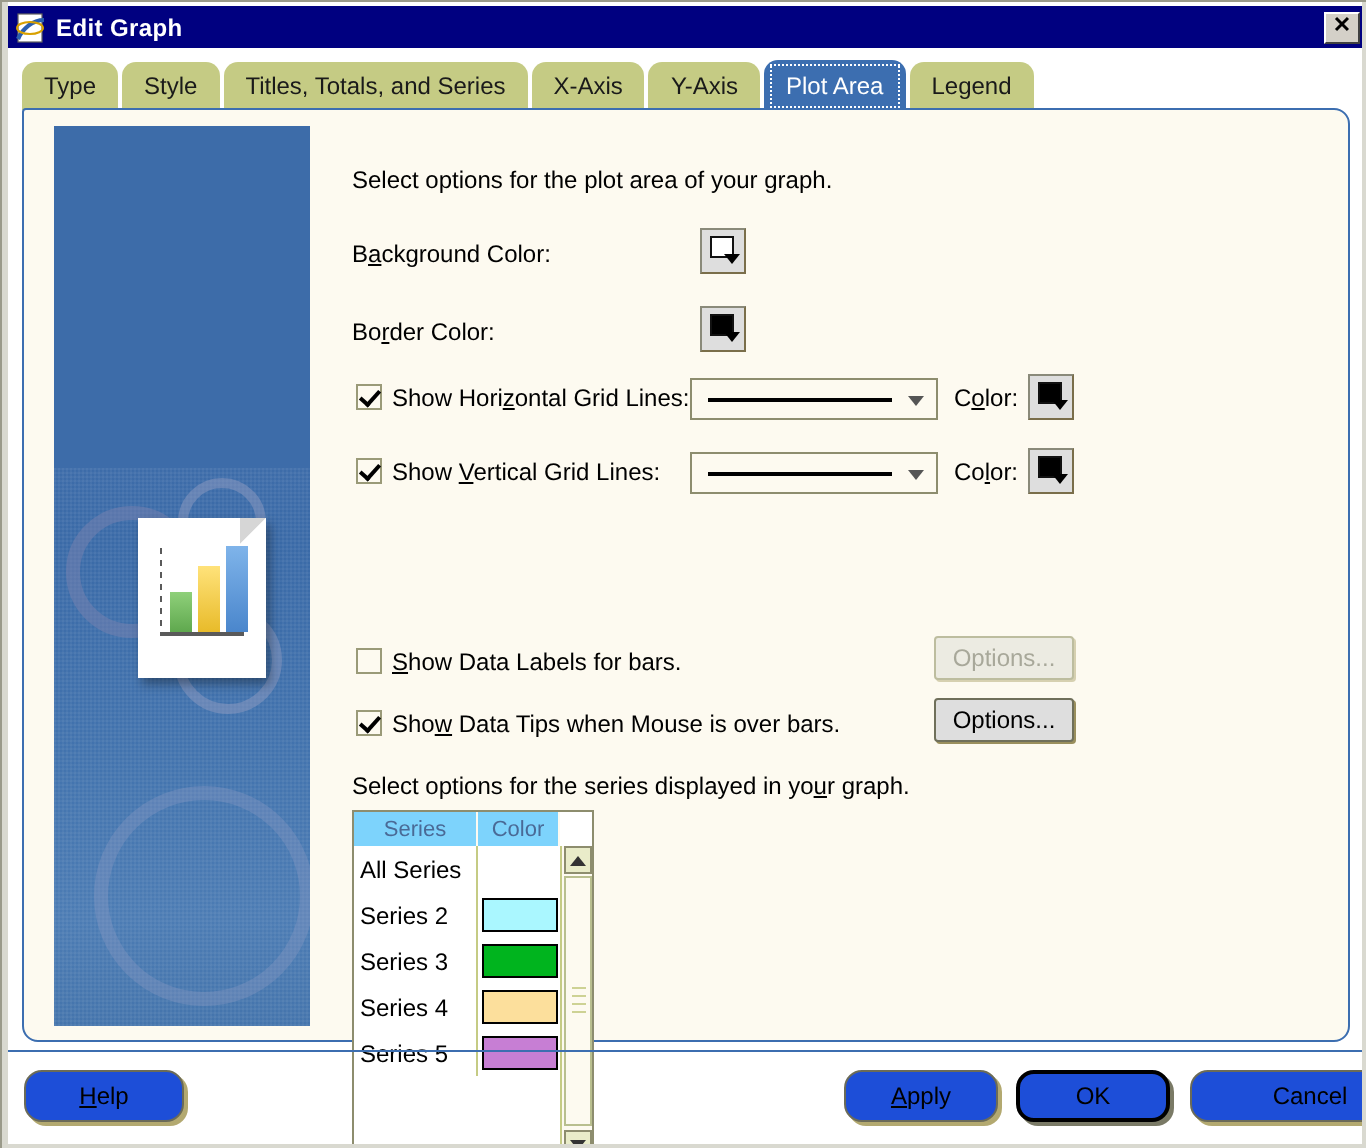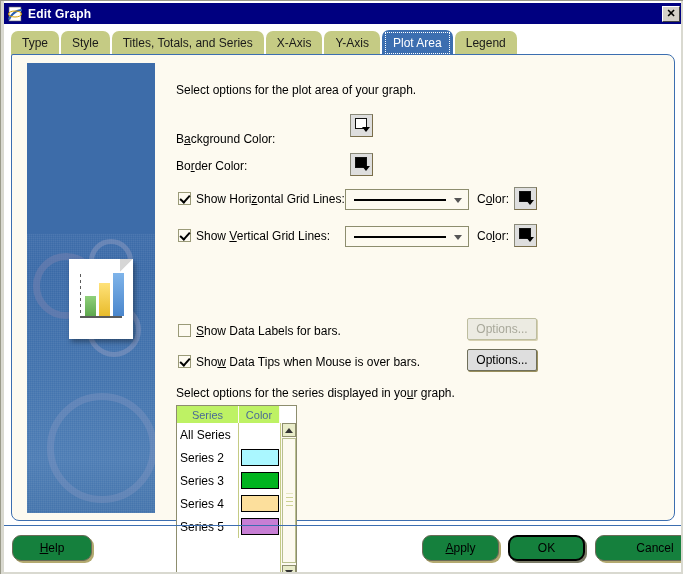--- a/index.html
+++ b/index.html
@@ -291,21 +291,21 @@
   .tablewrap {
     position: absolute;
     border: 1px solid #8d8d6e;
     background: #ffffff;
     box-sizing: border-box;
     overflow: hidden;
   }
   .thead {
     display: flex;
     height: 17px;
-    background: #bef264;
+    background: #7dd3fc;
     box-sizing: border-box;
   }
   .th {
     font-size: 11px;
     color: #4a6a96;
     display: flex; align-items: center; justify-content: center;
     box-sizing: border-box;
     border-right: 1px solid #fdfaf0;
     height: 17px;
   }
@@ -391,21 +391,21 @@
 
   
   .footer {
     position: absolute;
     left: 0; top: 527px;
     width: 683px; height: 47px;
   }
   .fbtn {
     position: absolute;
     height: 26px;
-    background: #15803d;
+    background: #1d4ed8;
     border: 1px solid #6b6b58;
     border-radius: 9px;
     font-size: 12px;
     display: flex; align-items: center; justify-content: center;
     box-sizing: border-box;
     cursor: pointer;
     box-shadow: 2px 2px 0 #b3a970;
     font-family: "Liberation Sans", sans-serif;
     color: #000000;
   }
@@ -486,21 +486,21 @@
         <div class="bar b1"></div>
         <div class="bar b2"></div>
         <div class="bar b3"></div>
       </div>
     </div>
 
     <div class="content">
 
       <div class="intro">Select options for the plot area of your graph.</div>
 
-      <div class="row-label" style="left:9px; top:45px;margin-top:12px;">
+      <div class="row-label" style="left:9px; top:45px;">
         B<span class="u">a</span>ckground Color:
       </div>
       <div class="colorbtn" style="left:183px; top:39px;">
         <span class="sw"></span>
         <span class="tri"></span>
       </div>
 
       <div class="row-label" style="left:9px; top:84px;">
         Bo<span class="u">r</span>der Color:
       </div>

